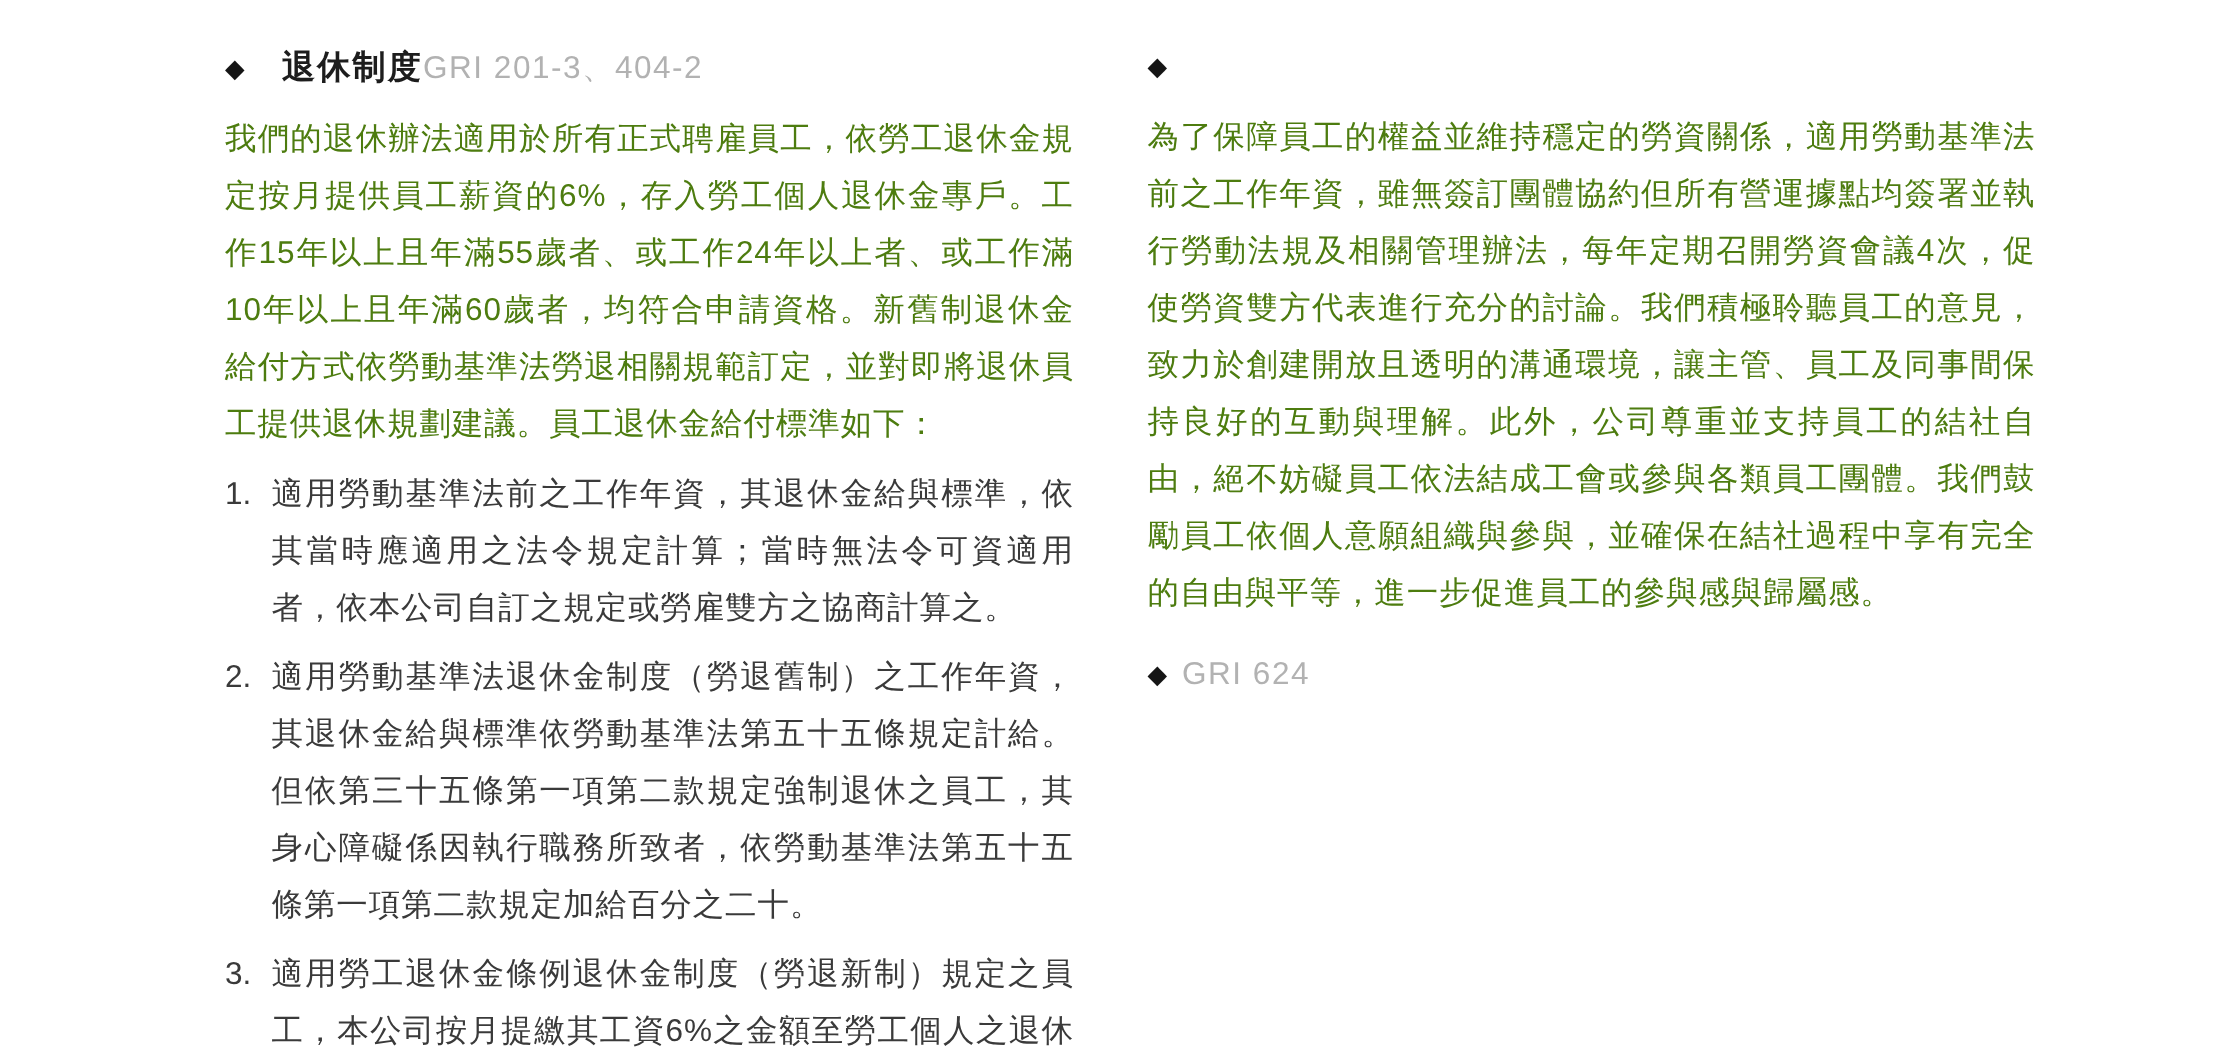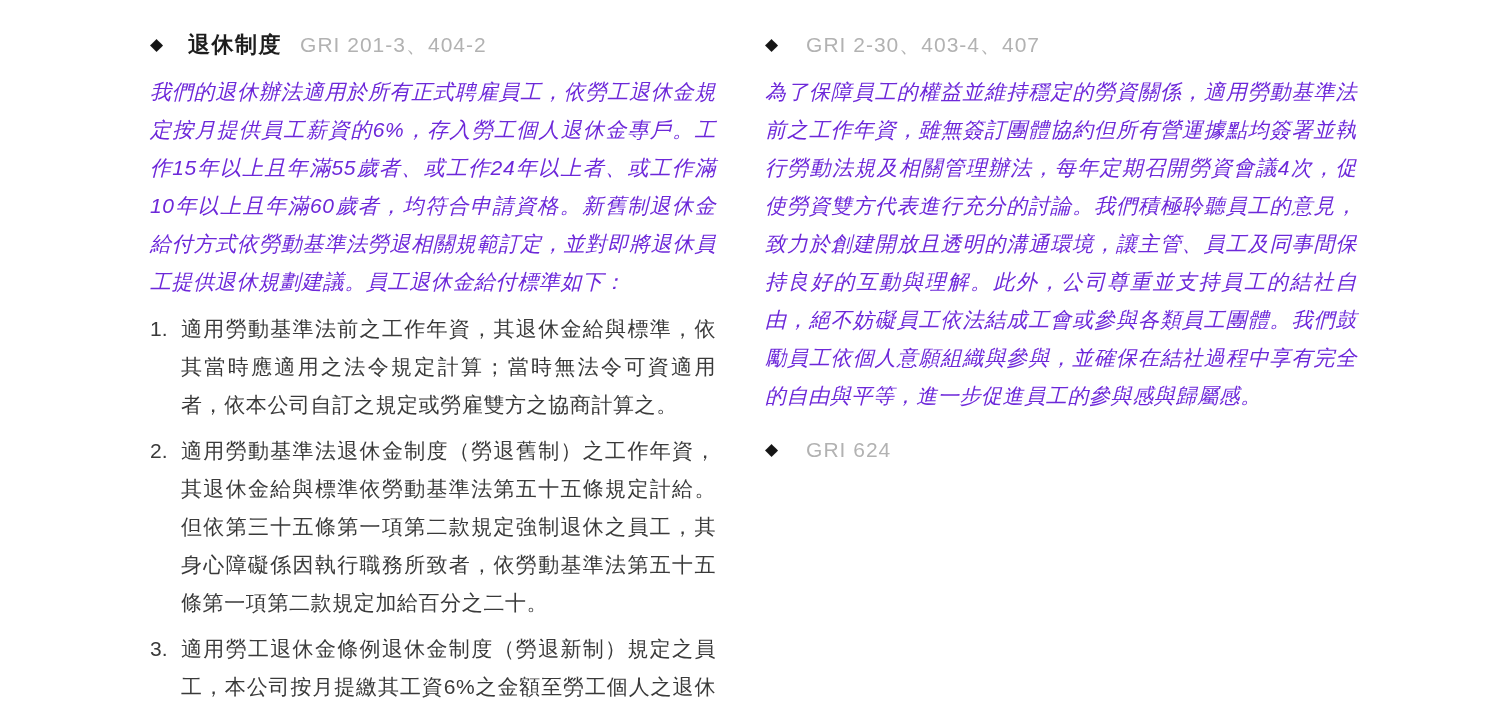--- a/index.html
+++ b/index.html
@@ -38,31 +38,29 @@
   }
   .title {
     font-weight: bold;
     color: #1d1d1d;
     letter-spacing: 1.5px;
     margin-left: 15px;
   }
   .gri {
     color: #b2b2b2;
     font-size: 21px;
-    margin-left: 18px;
     letter-spacing: 1px;
   }
   .body {
     margin: 9px 0 0 0;
     font-size: 21px;
     line-height: 38px;
     text-align: justify;
     letter-spacing: 0.6px;
-    color: #6d28d9;
-    font-style: italic;
+    color: #4d7c0f;
   }
   .olist { margin-top: 9px; }
   .oitem {
     position: relative;
     padding-left: 31px;
     font-size: 21px;
     line-height: 38px;
     text-align: justify;
     letter-spacing: 0.6px;
     margin-top: 8px;
@@ -103,21 +101,20 @@
           <span class="otext">適用勞工退休金條例退休金制度（勞退新制）規定之員工，本公司按月提繳其工資6%之金額至勞工個人之退休金專戶。</span>
         </div>
       </div>
     </div>
   </div>
 
   <div class="col col-right">
     <div class="section">
       <div class="heading">
         <span class="diamond">◆</span>
-        <span class="gri">GRI 2-30、403-4、407</span>
       </div>
       <p class="body">為了保障員工的權益並維持穩定的勞資關係，適用勞動基準法前之工作年資，雖無簽訂團體協約但所有營運據點均簽署並執行勞動法規及相關管理辦法，每年定期召開勞資會議4次，促使勞資雙方代表進行充分的討論。我們積極聆聽員工的意見，致力於創建開放且透明的溝通環境，讓主管、員工及同事間保持良好的互動與理解。此外，公司尊重並支持員工的結社自由，絕不妨礙員工依法結成工會或參與各類員工團體。我們鼓勵員工依個人意願組織與參與，並確保在結社過程中享有完全的自由與平等，進一步促進員工的參與感與歸屬感。</p>
     </div>
 
     <div class="section">
       <div class="heading">
         <span class="diamond">◆</span>
         <span class="gri">GRI 624</span>
       </div>
     </div>

